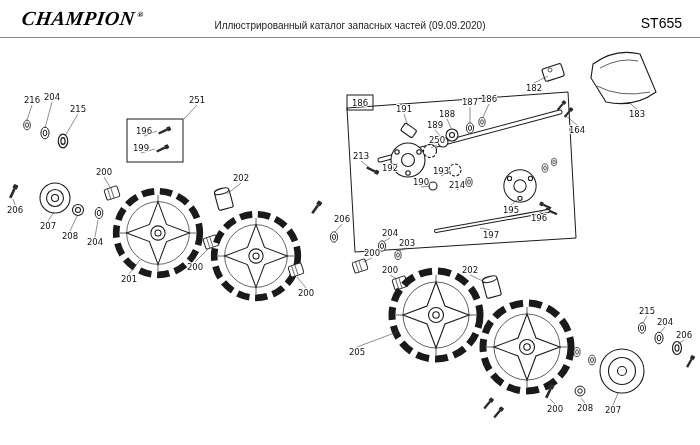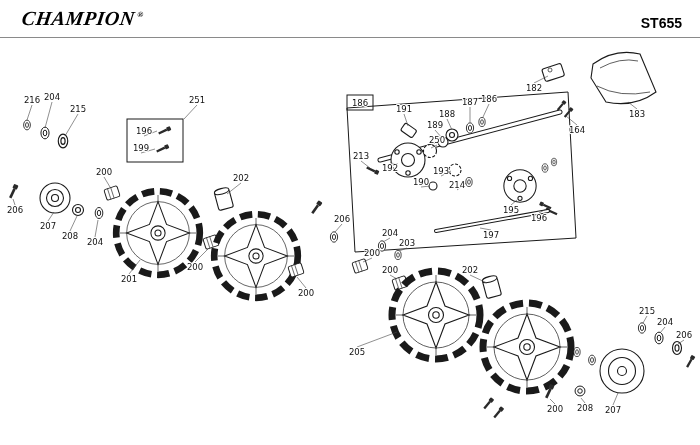--- a/index.html
+++ b/index.html
@@ -7,21 +7,21 @@
               font-family:"Liberation Sans", sans-serif; position:relative; }
   .page { position:absolute; inset:0; }
   header { position:absolute; top:0; left:0; right:0; height:38px;
            border-bottom:1px solid #8a8a8a; z-index:2; background:#fff; }
   .logo { position:absolute; left:22px; top:7px; color:#000;
           font-family:"Liberation Serif", serif; font-style:italic; font-weight:bold;
           font-size:20px; letter-spacing:.5px; transform:skewX(-8deg); }
   .logo sup { font-size:8px; margin-left:2px; font-style:normal; }
   .title { position:absolute; left:0; right:0; top:20px; text-align:center;
            font-size:10px; color:#222; }
-  .model { position:absolute; right:18px; top:15px; font-size:14px; font-weight:bold; color:#000; }
+  .model { position:absolute; right:18px; top:15px; font-size:14px; font-weight:normal; color:#000; }
   #diagram { position:absolute; top:0; left:0; z-index:1; }
   .part   { fill:#fff; stroke:#1a1a1a; stroke-width:1.1; }
   .thin   { fill:none; stroke:#1a1a1a; stroke-width:.7; }
   .dark   { fill:#2a2a2a; stroke:none; }
   .boxline{ fill:none; stroke:#1a1a1a; stroke-width:1; }
   .gear   { fill:#fff; stroke:#1a1a1a; stroke-width:1.1; stroke-dasharray:3 1.6; }
   .ringdash { fill:none; stroke:#1a1a1a; stroke-width:7; stroke-dasharray:13 6; }
   .shaft-outer { stroke:#1a1a1a; stroke-width:5; stroke-linecap:round; }
   .shaft-inner { stroke:#ffffff; stroke-width:3; stroke-linecap:round; }
   .leader { stroke:#444; stroke-width:.6; }
@@ -30,20 +30,21 @@
 </style>
 </head>
 <body>
 
 <div class="page">
 
   <header>
     <div class="logo">
       <span>CHAMPION</span><sup>®</sup>
     </div>
+    <div class="title">Иллюстрированный каталог запасных частей (09.09.2020)</div>
     <div class="model">ST655</div>
   </header>
 
   <svg id="diagram" width="700" height="445" viewBox="0 0 700 445" xmlns="http://www.w3.org/2000/svg">
     <defs>
       <g id="washer">
         <ellipse rx="4.5" ry="6.5" class="part"></ellipse>
         <ellipse rx="2" ry="3.2" class="part"></ellipse>
       </g>
       <g id="ringpart">

